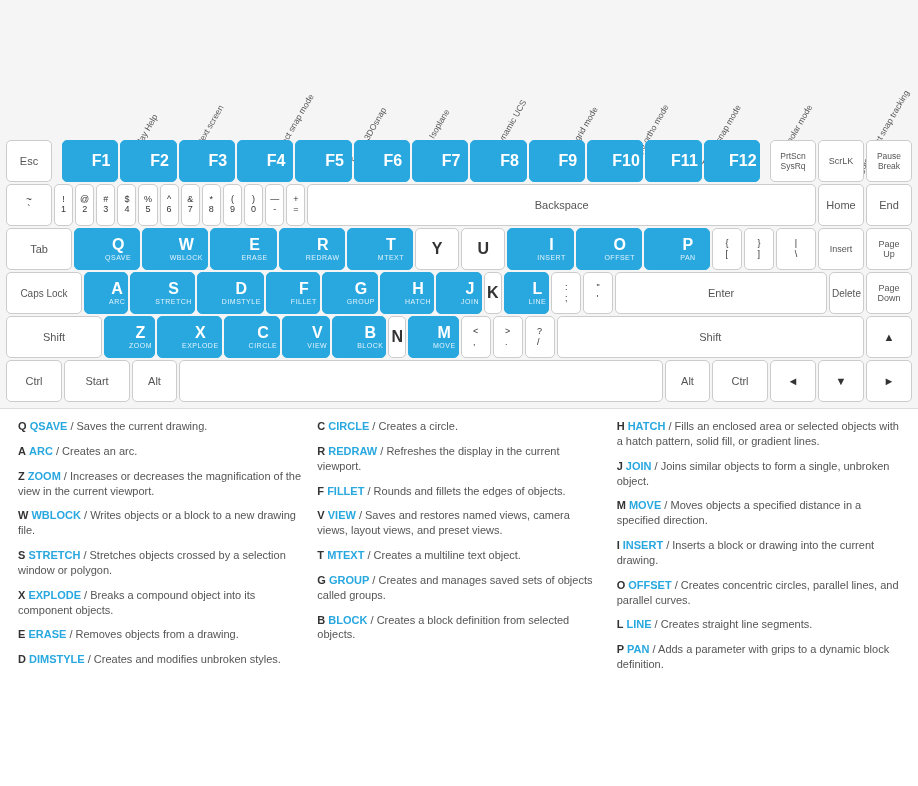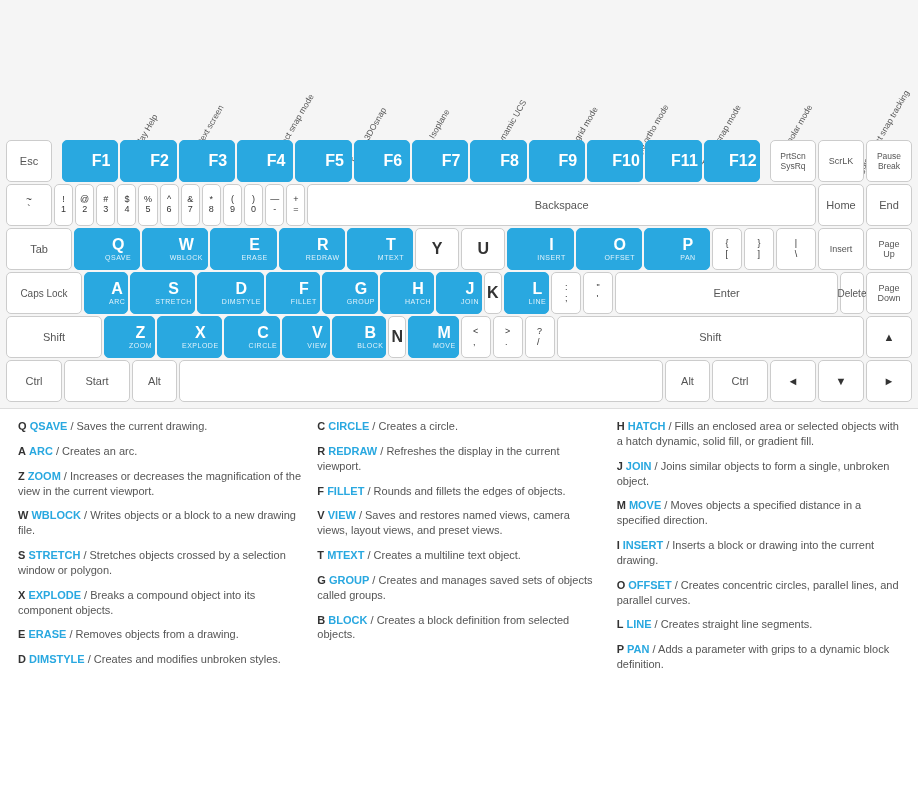--- a/index.html
+++ b/index.html
@@ -121,21 +121,21 @@
 
     .key-tab { width: 66px; font-size: 12px; }
     .key-alpha { flex: 1; }
     .key-bracket { width: 30px; }
     .key-backslash { width: 40px; }
     .key-insert { width: 46px; font-size: 9px; }
     .key-pageup { width: 46px; font-size: 9px; }
 
     .key-capslock { width: 76px; font-size: 11px; }
     .key-enter { flex: 2; font-size: 12px; }
-    .key-delete { width: 24px; font-size: 10px; }
+    .key-delete { width: 35px; font-size: 10px; }
     .key-pagedown { width: 46px; font-size: 9px; }
 
     .key-shift-l { width: 96px; font-size: 12px; }
     .key-shift-r { flex: 2; font-size: 12px; }
 
     .key-ctrl { width: 56px; font-size: 11px; }
     .key-start { width: 66px; font-size: 11px; }
     .key-alt { width: 45px; font-size: 11px; }
     .key-space { flex: 1; }
     .key-arrow { width: 46px; }
@@ -554,21 +554,21 @@
   <div class="legend-col" id="legend-col2">
       <div class="legend-item"><span class="legend-key">C</span> <span class="legend-cmd">CIRCLE</span> <span class="legend-desc">/ Creates a circle.</span></div>
       <div class="legend-item"><span class="legend-key">R</span> <span class="legend-cmd">REDRAW</span> <span class="legend-desc">/ Refreshes the display in the current viewport.</span></div>
       <div class="legend-item"><span class="legend-key">F</span> <span class="legend-cmd">FILLET</span> <span class="legend-desc">/ Rounds and fillets the edges of objects.</span></div>
       <div class="legend-item"><span class="legend-key">V</span> <span class="legend-cmd">VIEW</span> <span class="legend-desc">/ Saves and restores named views, camera views, layout views, and preset views.</span></div>
       <div class="legend-item"><span class="legend-key">T</span> <span class="legend-cmd">MTEXT</span> <span class="legend-desc">/ Creates a multiline text object.</span></div>
       <div class="legend-item"><span class="legend-key">G</span> <span class="legend-cmd">GROUP</span> <span class="legend-desc">/ Creates and manages saved sets of objects called groups.</span></div>
       <div class="legend-item"><span class="legend-key">B</span> <span class="legend-cmd">BLOCK</span> <span class="legend-desc">/ Creates a block definition from selected objects.</span></div>
     </div>
   <div class="legend-col" id="legend-col3">
-      <div class="legend-item"><span class="legend-key">H</span> <span class="legend-cmd">HATCH</span> <span class="legend-desc">/ Fills an enclosed area or selected objects with a hatch dynamic, solid fill, or gradient fill.</span></div>
+      <div class="legend-item"><span class="legend-key">H</span> <span class="legend-cmd">HATCH</span> <span class="legend-desc">/ Fills an enclosed area or selected objects with a hatch pattern, solid fill, or gradient lines.</span></div>
       <div class="legend-item"><span class="legend-key">J</span> <span class="legend-cmd">JOIN</span> <span class="legend-desc">/ Joins similar objects to form a single, unbroken object.</span></div>
       <div class="legend-item"><span class="legend-key">M</span> <span class="legend-cmd">MOVE</span> <span class="legend-desc">/ Moves objects a specified distance in a specified direction.</span></div>
       <div class="legend-item"><span class="legend-key">I</span> <span class="legend-cmd">INSERT</span> <span class="legend-desc">/ Inserts a block or drawing into the current drawing.</span></div>
       <div class="legend-item"><span class="legend-key">O</span> <span class="legend-cmd">OFFSET</span> <span class="legend-desc">/ Creates concentric circles, parallel lines, and parallel curves.</span></div>
       <div class="legend-item"><span class="legend-key">L</span> <span class="legend-cmd">LINE</span> <span class="legend-desc">/ Creates straight line segments.</span></div>
       <div class="legend-item"><span class="legend-key">P</span> <span class="legend-cmd">PAN</span> <span class="legend-desc">/ Adds a parameter with grips to a dynamic block definition.</span></div>
     </div>
 </div>
 
 </body></html>

